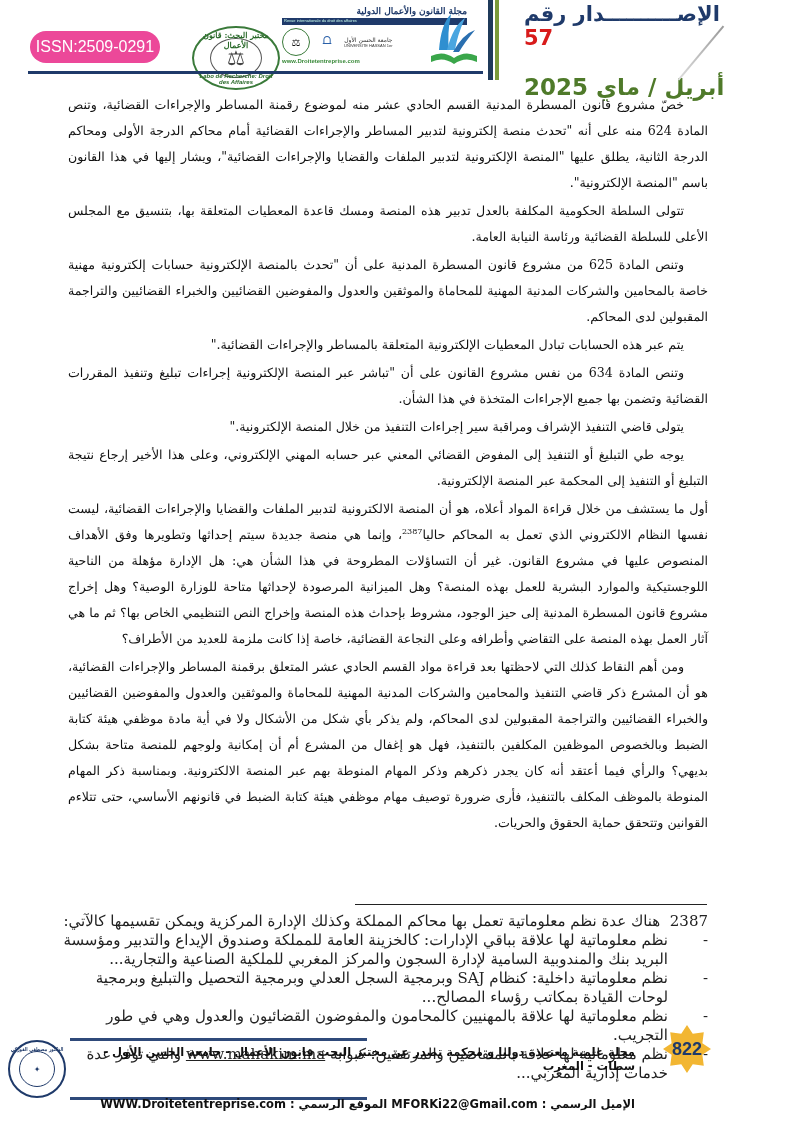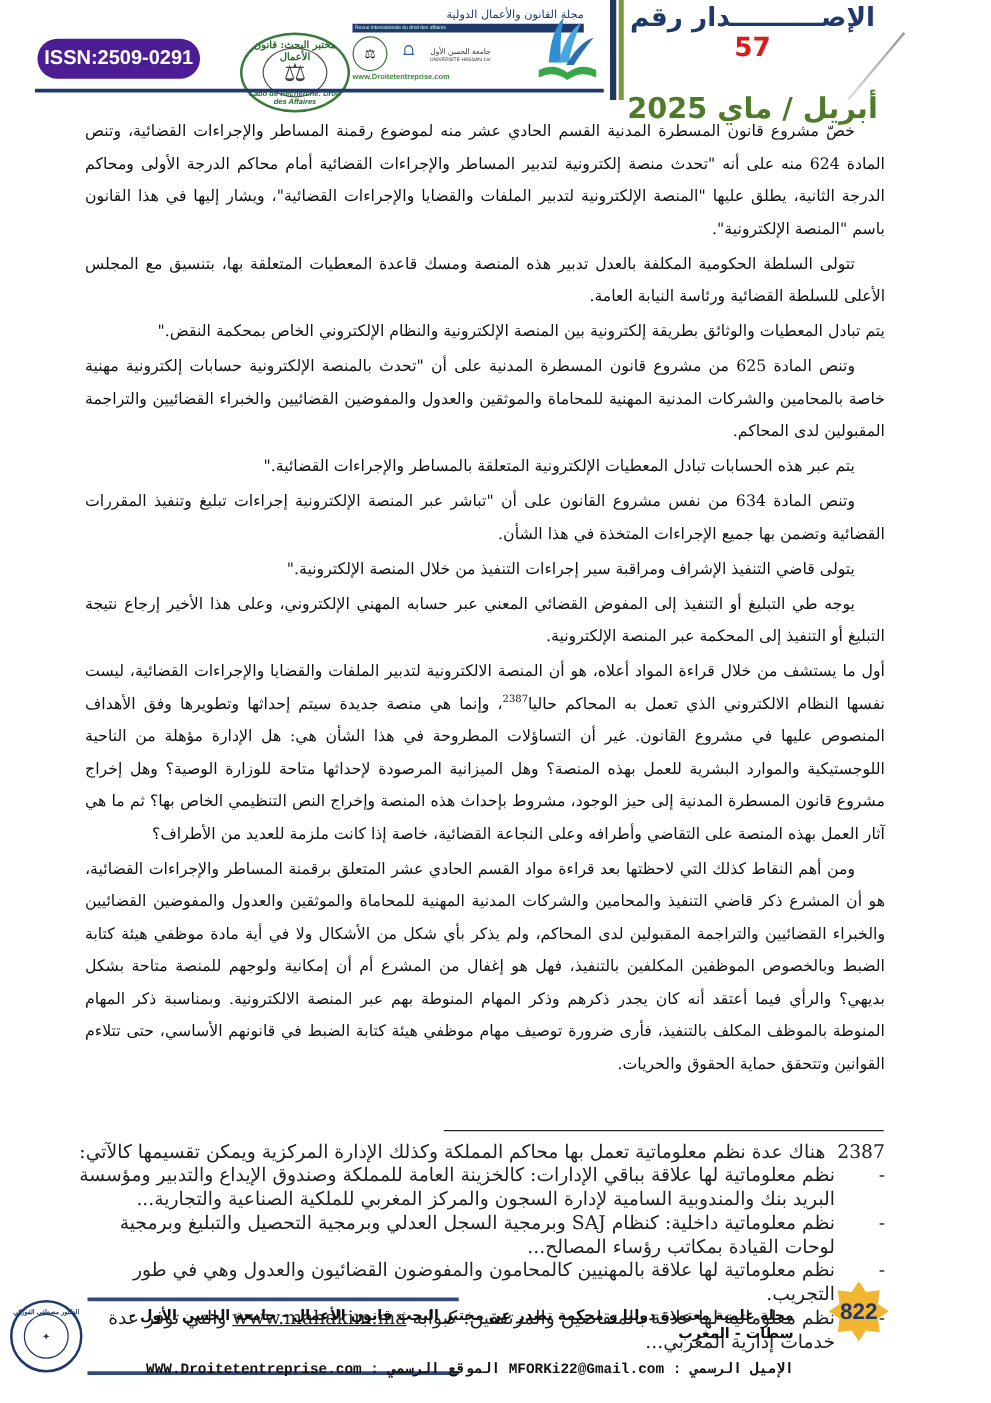--- a/index.html
+++ b/index.html
@@ -2,44 +2,44 @@
 <html><head>
 <meta charset="utf-8">
 <style>
   html, body { margin: 0; padding: 0; background: #ffffff; }
   body { width: 793px; height: 1122px; position: relative; overflow: hidden;
          font-family: "DejaVu Serif", serif; color: #111; }
 
   
   .header { position: absolute; left: 0; top: 0; width: 793px; height: 86px; }
   .issn { position: absolute; left: 30px; top: 31px; width: 130px; height: 32px; border-radius: 16px;
-          background: #4c1d95; color: #fff; font-family: "Liberation Sans", sans-serif; font-size: 16px;
-          display: flex; align-items: center; justify-content: center; font-weight: bold; }
+          background: #ec4899; color: #fff; font-family: "Liberation Sans", sans-serif; font-size: 16px;
+          display: flex; align-items: center; justify-content: center; font-weight: normal; }
   .lab-logo { position: absolute; left: 192px; top: 8px; width: 88px; height: 64px; border-radius: 50%;
               border: 2px solid #3a7a3a; box-sizing: border-box; display: flex; align-items: center; justify-content: center; margin-top: 18px; }
   .lab-logo .inner { width: 50px; height: 38px; border-radius: 50%; border: 1px solid #555; display:flex; align-items:center; justify-content:center; font-size: 20px; color:#444; }
   .lab-logo .ring-top { position: absolute; top: 2px; left: 0; right: 0; text-align: center; font-size: 8px; color: #2a6a2a; font-weight: bold; }
   .lab-logo .ring-bottom { position: absolute; bottom: 3px; left: 0; right: 0; text-align: center; font-size: 6px; color: #2a6a2a; font-family: "Liberation Sans", sans-serif; font-weight: bold; font-style: italic; }
 
   .journal-logo { position: absolute; left: 282px; top: 6px; width: 185px; height: 64px; }
-  .journal-logo .jtitle { font-size: 9px; font-weight: normal; color: #1f3a6a; direction: rtl; text-align: right; }
+  .journal-logo .jtitle { font-size: 9px; font-weight: bold; color: #1f3a6a; direction: rtl; text-align: right; }
   .journal-logo .jbar { height: 7px; background: #1f3a6a; color: #cfe; font-size: 4px; margin-top: 2px; padding-left: 2px; font-family: "Liberation Sans", sans-serif; }
   .journal-logo .jrow { display: flex; align-items: center; gap: 6px; margin-top: 3px; }
   .journal-logo .mini-seal { width: 26px; height: 26px; border-radius: 50%; border: 1.5px solid #3a7a3a; font-size: 10px; display:flex; align-items:center; justify-content:center; }
   .journal-logo .uni-mark { width: 22px; height: 22px; color: #2a60a8; font-size: 14px; text-align:center; }
   .journal-logo .uni-name { font-size: 6px; color: #333; }
   .journal-logo .jurl { font-family: "Liberation Sans", sans-serif; font-size: 6px; color: #3a8a3a; font-weight: bold; margin-top: 2px; }
   .journal-logo .book { position: absolute; right: -12px; top: 4px; width: 50px; height: 58px; }
 
   .header-rule { position: absolute; left: 28px; top: 71px; width: 455px; height: 3px; background: #1f3a6a; }
   .vert-bars { position: absolute; left: 488px; top: 0; width: 12px; height: 80px; display: flex; gap: 2px; }
   .vert-bars .b1 { width: 5px; background: #1f3a5a; }
   .vert-bars .b2 { width: 4px; background: #7a9a3a; }
 
-  .issue { position: absolute; left: 492px; top: 2px; width: 220px; direction: rtl; text-align: center;
+  .issue { position: absolute; left: 524px; top: 2px; width: 220px; direction: rtl; text-align: left;
            font-family: "DejaVu Sans", sans-serif; font-weight: bold; }
   .issue .issue-title { font-size: 21px; color: #1f3a6a; }
   .issue .issue-num { color: #d81b1b; }
   .issue .issue-date { font-size: 23px; color: #4f7a2a; margin-top: 24px; }
   .diag-line { position: absolute; left: 700px; top: 18px; width: 2px; height: 70px; background: linear-gradient(#999, #ddd); transform: rotate(40deg); }
 
   
   .content { position: absolute; left: 68px; top: 92px; width: 640px; direction: rtl; text-align: justify;
              font-size: 12.6px; line-height: 26px; }
   .content p { margin: 0 0 2px 0; text-indent: 24px; }
@@ -50,21 +50,21 @@
   .fn-rule { position: absolute; left: 355px; top: 904px; width: 352px; height: 1px; background: #222; }
   .footnotes { position: absolute; left: 60px; top: 912px; width: 648px; direction: rtl; text-align: right; font-size: 15px; line-height: 19px; color: #222; }
   .footnotes .fn-head { margin: 0; }
   .footnotes .fn-item { position: relative; padding-right: 40px; margin: 0; }
   .footnotes .fn-item .dash { position: absolute; right: 0; top: 0; }
   .footnotes .fn-link { text-decoration: underline; color: #222; direction: ltr; unicode-bidi: embed; }
   .footer-rule { position: absolute; left: 70px; top: 1038px; width: 297px; height: 3px; background: #2f4a7a; }
   .footer-rule-b { position: absolute; left: 70px; top: 1097px; width: 297px; height: 3px; background: #2f4a7a; }
   .footer-text { position: absolute; left: 75px; top: 1045px; width: 560px; direction: rtl; text-align: right;
                  font-family: "DejaVu Sans", sans-serif; font-weight: bold; font-size: 11.5px; color: #111; }
-  .footer-text .l2 { margin-top: 14px; font-family: Liberation Mono, monospace; }
+  .footer-text .l2 { margin-top: 24px; }
   .footer-text .ltr { direction: ltr; unicode-bidi: embed; }
   .page-badge { position: absolute; left: 663px; top: 1025px; width: 48px; height: 48px; }
   .page-badge .star { position: absolute; inset: 0; background: #f2b632; clip-path: polygon(50% 0%, 62% 18%, 85% 15%, 82% 38%, 100% 50%, 82% 62%, 85% 85%, 62% 82%, 50% 100%, 38% 82%, 15% 85%, 18% 62%, 0% 50%, 18% 38%, 15% 15%, 38% 18%); }
   .page-badge .num { position: absolute; inset: 0; display:flex; align-items:center; justify-content:center; font-family: "Liberation Sans", sans-serif; font-weight: bold; font-size: 18px; color: #1f3a6a; }
   .author-seal { position: absolute; left: 8px; top: 1040px; width: 58px; height: 58px; border-radius: 50%; border: 2px solid #1f3a6a; box-sizing: border-box; display:flex; align-items:center; justify-content:center; }
   .author-seal .inner { width: 34px; height: 34px; border-radius: 50%; border: 1px solid #1f3a6a; font-size: 8px; color: #1f3a6a; display:flex; align-items:center; justify-content:center; text-align:center; }
   .author-seal .ring { position: absolute; top: 4px; left: 0; right: 0; text-align:center; font-size: 5px; color: #1f3a6a; font-weight: bold; }
 </style>
 </head>
 <body>
@@ -110,21 +110,20 @@
       <span class="issue-num">57</span>
     </div>
     <div class="issue-date">أبريل / ماي 2025</div>
   </div>
   <div class="diag-line"></div>
 </div>
 
 <div class="content">
   <p>خصّ مشروع قانون المسطرة المدنية القسم الحادي عشر منه لموضوع رقمنة المساطر والإجراءات القضائية، وتنص المادة 624 منه على أنه "تحدث منصة إلكترونية لتدبير المساطر والإجراءات القضائية أمام محاكم الدرجة الأولى ومحاكم الدرجة الثانية، يطلق عليها "المنصة الإلكترونية لتدبير الملفات والقضايا والإجراءات القضائية"، ويشار إليها في هذا القانون باسم "المنصة الإلكترونية".</p>
   <p>تتولى السلطة الحكومية المكلفة بالعدل تدبير هذه المنصة ومسك قاعدة المعطيات المتعلقة بها، بتنسيق مع المجلس الأعلى للسلطة القضائية ورئاسة النيابة العامة.</p>
-  <p class="noindent">يتم تبادل المعطيات والوثائق بطريقة إلكترونية بين المنصة الإلكترونية والنظام الإلكتروني الخاص بمحكمة النقض."</p>
   <p>وتنص المادة 625 من مشروع قانون المسطرة المدنية على أن "تحدث بالمنصة الإلكترونية حسابات إلكترونية مهنية خاصة بالمحامين والشركات المدنية المهنية للمحاماة والموثقين والعدول والمفوضين القضائيين والخبراء القضائيين والتراجمة المقبولين لدى المحاكم.</p>
   <p>يتم عبر هذه الحسابات تبادل المعطيات الإلكترونية المتعلقة بالمساطر والإجراءات القضائية."</p>
   <p>وتنص المادة 634 من نفس مشروع القانون على أن "تباشر عبر المنصة الإلكترونية إجراءات تبليغ وتنفيذ المقررات القضائية وتضمن بها جميع الإجراءات المتخذة في هذا الشأن.</p>
   <p>يتولى قاضي التنفيذ الإشراف ومراقبة سير إجراءات التنفيذ من خلال المنصة الإلكترونية."</p>
   <p>يوجه طي التبليغ أو التنفيذ إلى المفوض القضائي المعني عبر حسابه المهني الإلكتروني، وعلى هذا الأخير إرجاع نتيجة التبليغ أو التنفيذ إلى المحكمة عبر المنصة الإلكترونية.</p>
   <p class="noindent"><span>أول ما يستشف من خلال قراءة المواد أعلاه، هو أن المنصة الالكترونية لتدبير الملفات والقضايا والإجراءات القضائية، ليست نفسها النظام الالكتروني الذي تعمل به المحاكم حاليا</span><sup>2387</sup><span>، وإنما هي منصة جديدة سيتم إحداثها وتطويرها وفق الأهداف المنصوص عليها في مشروع القانون. غير أن التساؤلات المطروحة في هذا الشأن هي: هل الإدارة مؤهلة من الناحية اللوجستيكية والموارد البشرية للعمل بهذه المنصة؟ وهل الميزانية المرصودة لإحداثها متاحة للوزارة الوصية؟ وهل إخراج مشروع قانون المسطرة المدنية إلى حيز الوجود، مشروط بإحداث هذه المنصة وإخراج النص التنظيمي الخاص بها؟ ثم ما هي آثار العمل بهذه المنصة على التقاضي وأطرافه وعلى النجاعة القضائية، خاصة إذا كانت ملزمة للعديد من الأطراف؟</span></p>
   <p>ومن أهم النقاط كذلك التي لاحظتها بعد قراءة مواد القسم الحادي عشر المتعلق برقمنة المساطر والإجراءات القضائية، هو أن المشرع ذكر قاضي التنفيذ والمحامين والشركات المدنية المهنية للمحاماة والموثقين والعدول والمفوضين القضائيين والخبراء القضائيين والتراجمة المقبولين لدى المحاكم، ولم يذكر بأي شكل من الأشكال ولا في أية مادة موظفي هيئة كتابة الضبط وبالخصوص الموظفين المكلفين بالتنفيذ، فهل هو إغفال من المشرع أم أن إمكانية ولوجهم للمنصة متاحة بشكل بديهي؟ والرأي فيما أعتقد أنه كان يجدر ذكرهم وذكر المهام المنوطة بهم عبر المنصة الالكترونية. وبمناسبة ذكر المهام المنوطة بالموظف المكلف بالتنفيذ، فأرى ضرورة توصيف مهام موظفي هيئة كتابة الضبط في قانونهم الأساسي، حتى تتلاءم القوانين وتتحقق حماية الحقوق والحريات.</p>
 </div>
 
 <div class="fn-rule"></div>

